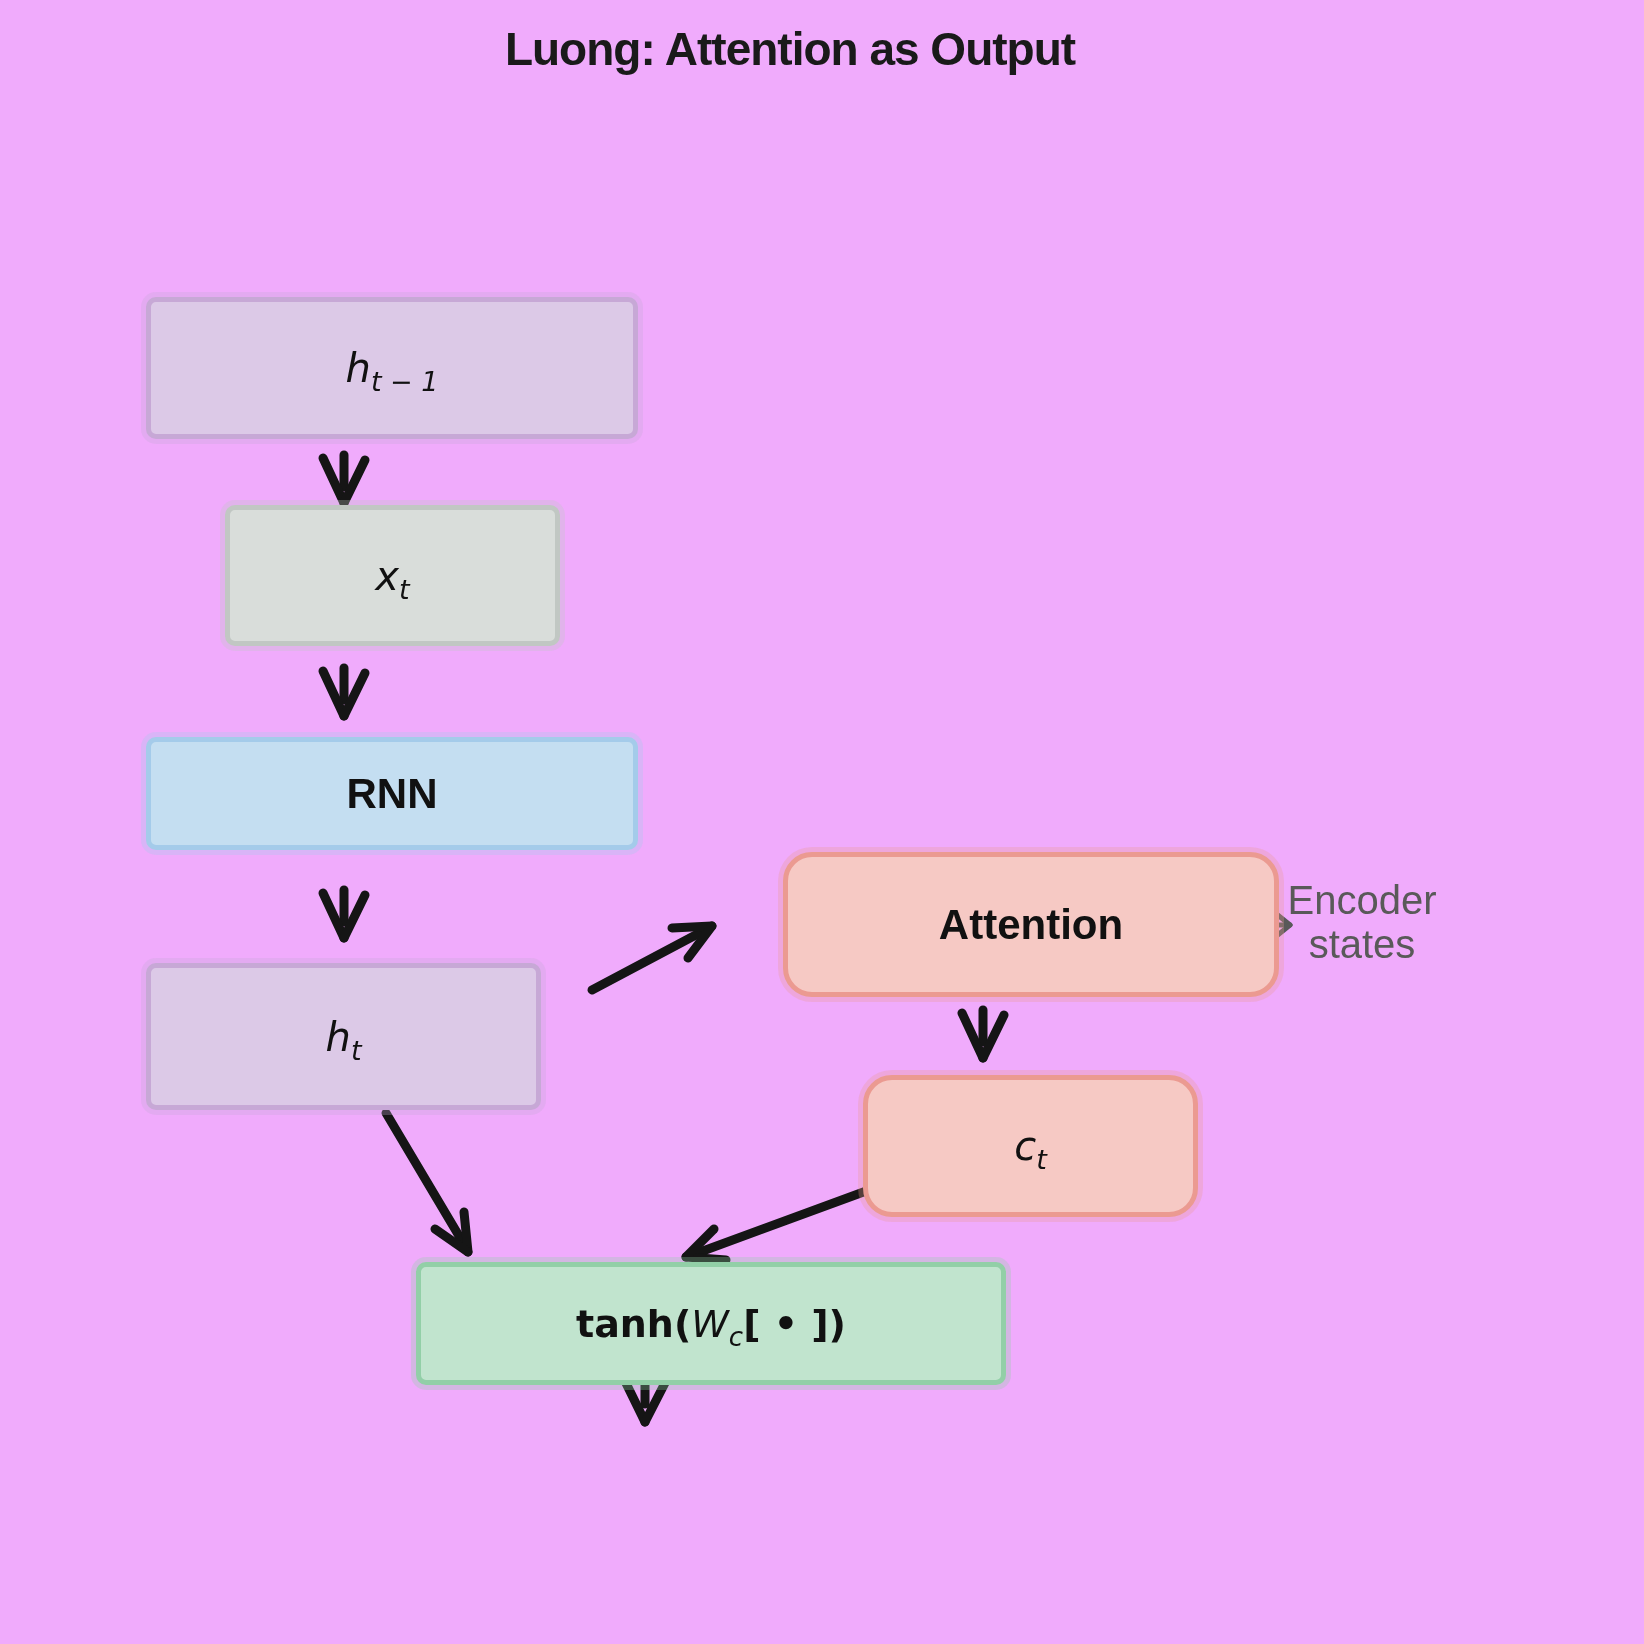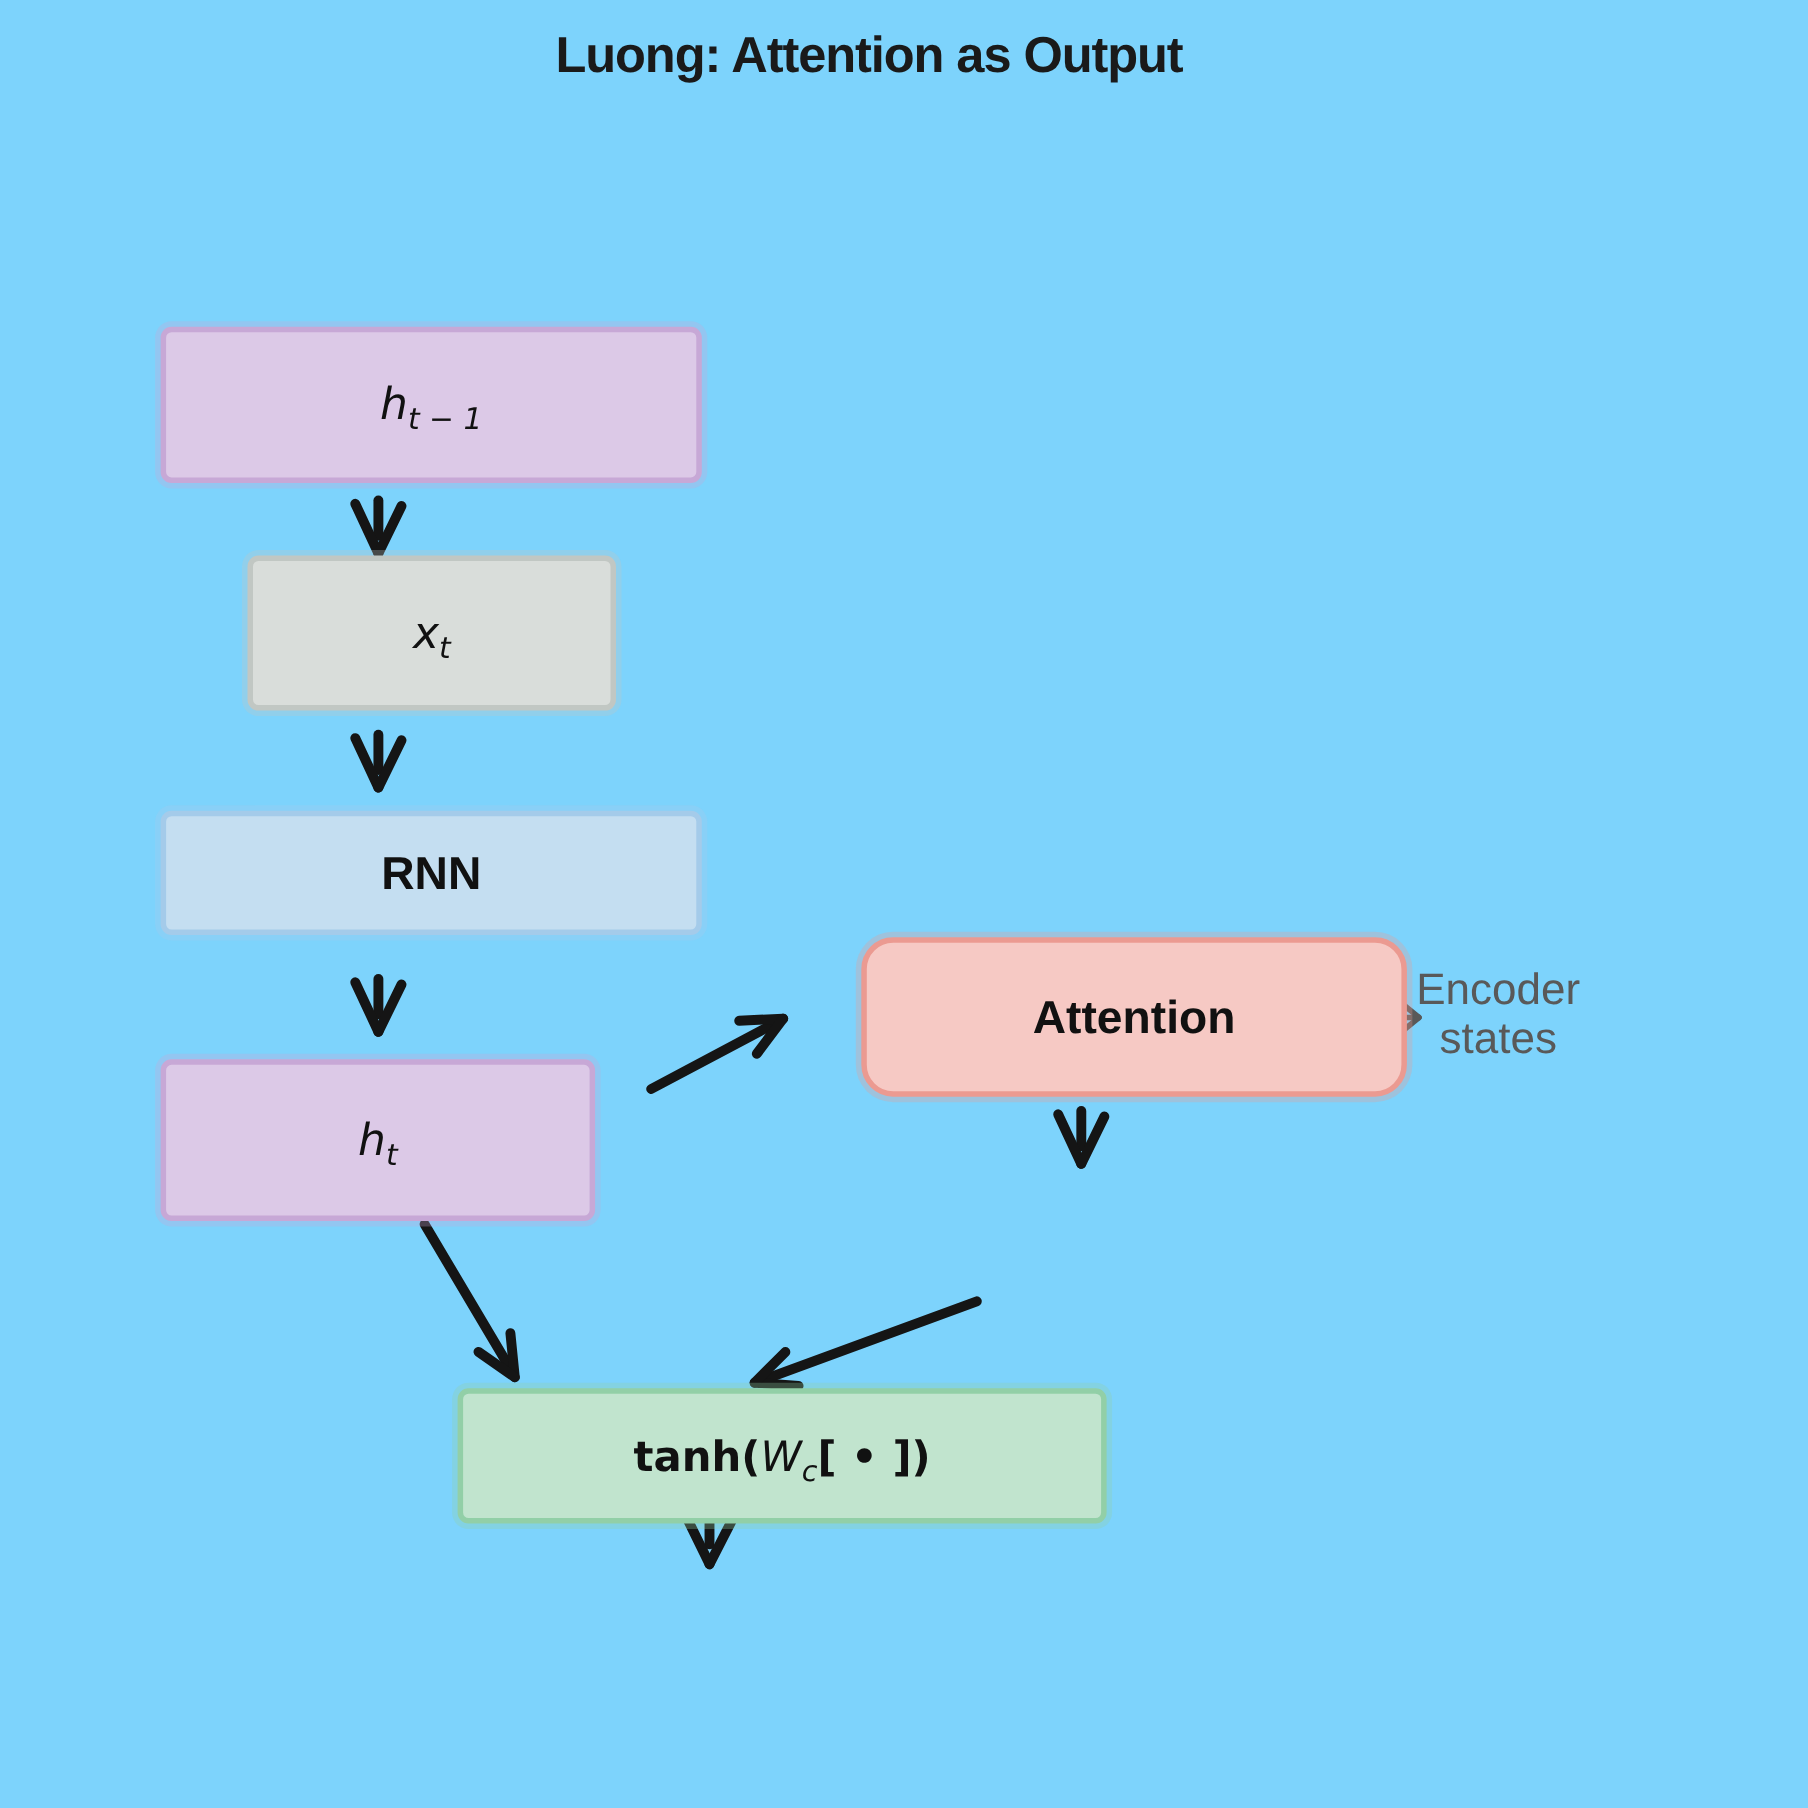--- a/index.html
+++ b/index.html
@@ -1,17 +1,17 @@
 <!DOCTYPE html>
 <html><head>
 <meta charset="utf-8">
 <style>
   html,body{margin:0;padding:0;background:#ffffff;}
   .canvas{
-    position:relative;width:1644px;height:1644px;background:#7dd3fc;overflow:hidden;
+    position:relative;width:1644px;height:1644px;background:#f0abfc;overflow:hidden;
     font-family:"Liberation Sans",sans-serif;
   }
   .title{
     position:absolute;left:0;top:22px;width:1580px;text-align:center;
     font-size:46px;font-weight:bold;color:#1a1a1a;letter-spacing:-1px;
   }
   .box{
     position:absolute;box-sizing:border-box;border-radius:10px;border:5px solid;
     display:flex;align-items:center;justify-content:center;margin-left:48px;
   }
@@ -117,20 +117,23 @@
   </div>
 
   <div class="box purple" style="left:98px;top:963px;width:395px;height:147px">
     <span class="math lbl"><span>h</span><sub>t</sub></span>
   </div>
 
   <div class="box pinkb" style="left:735px;top:852px;width:496px;height:145px">
     <span class="boldlbl lbl">Attention</span>
   </div>
 
+  <div class="box pinkb" style="left:815px;top:1075px;width:335px;height:142px">
+    <span class="math lbl"><span>c</span><sub>t</sub></span>
+  </div>
 
   <div class="box greenb" style="left:368px;top:1262px;width:590px;height:123px">
     <span class="tanhlbl lbl"><span class="bold">tanh(</span><span class="mi">W</span><sub>c</sub><span class="bold">[ • ])</span></span>
   </div>
 
 
   <div class="encoder">
     <div>Encoder</div>
     <div>states</div>
   </div>

